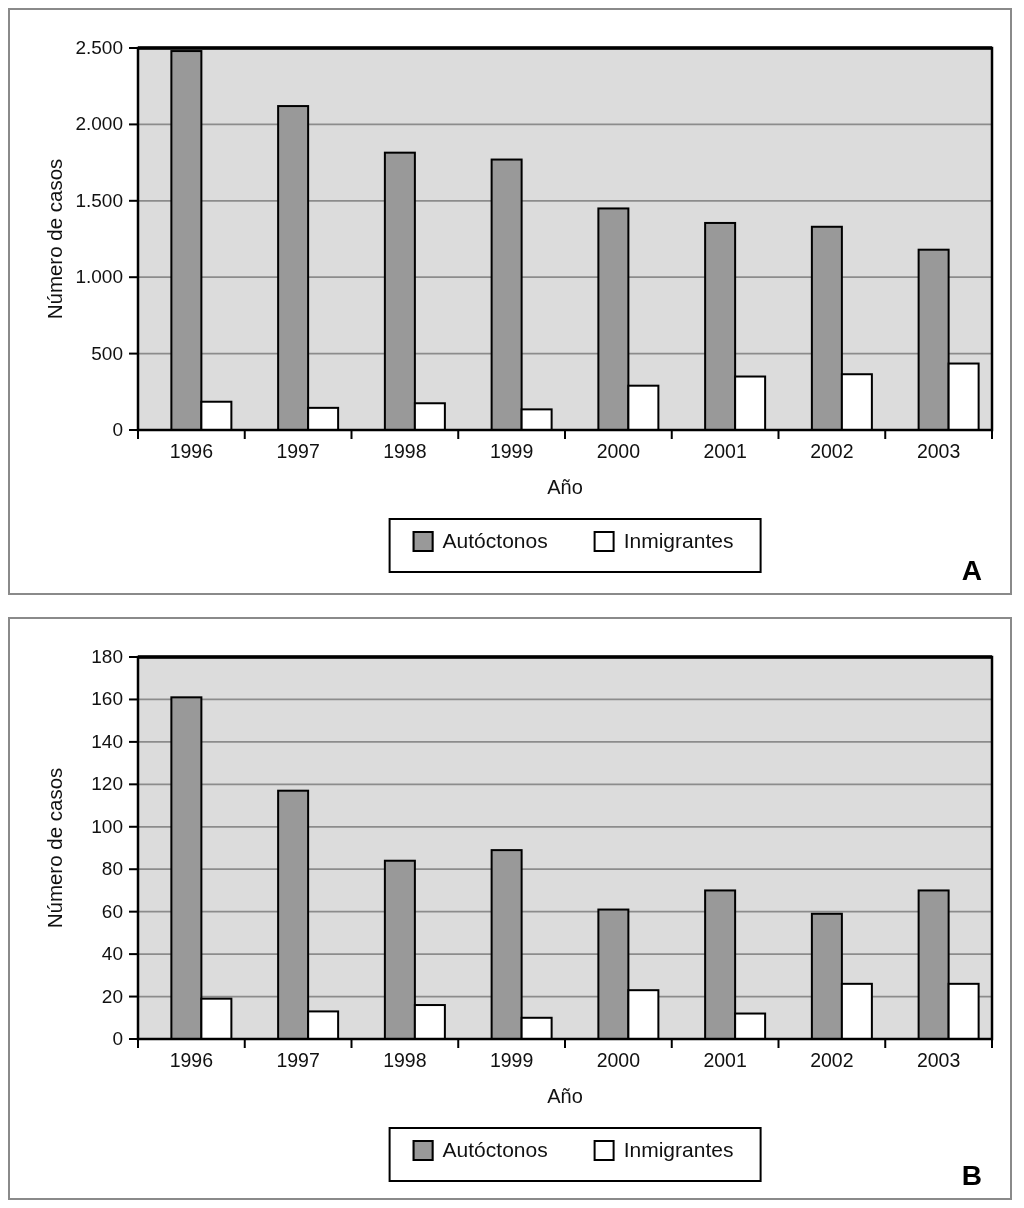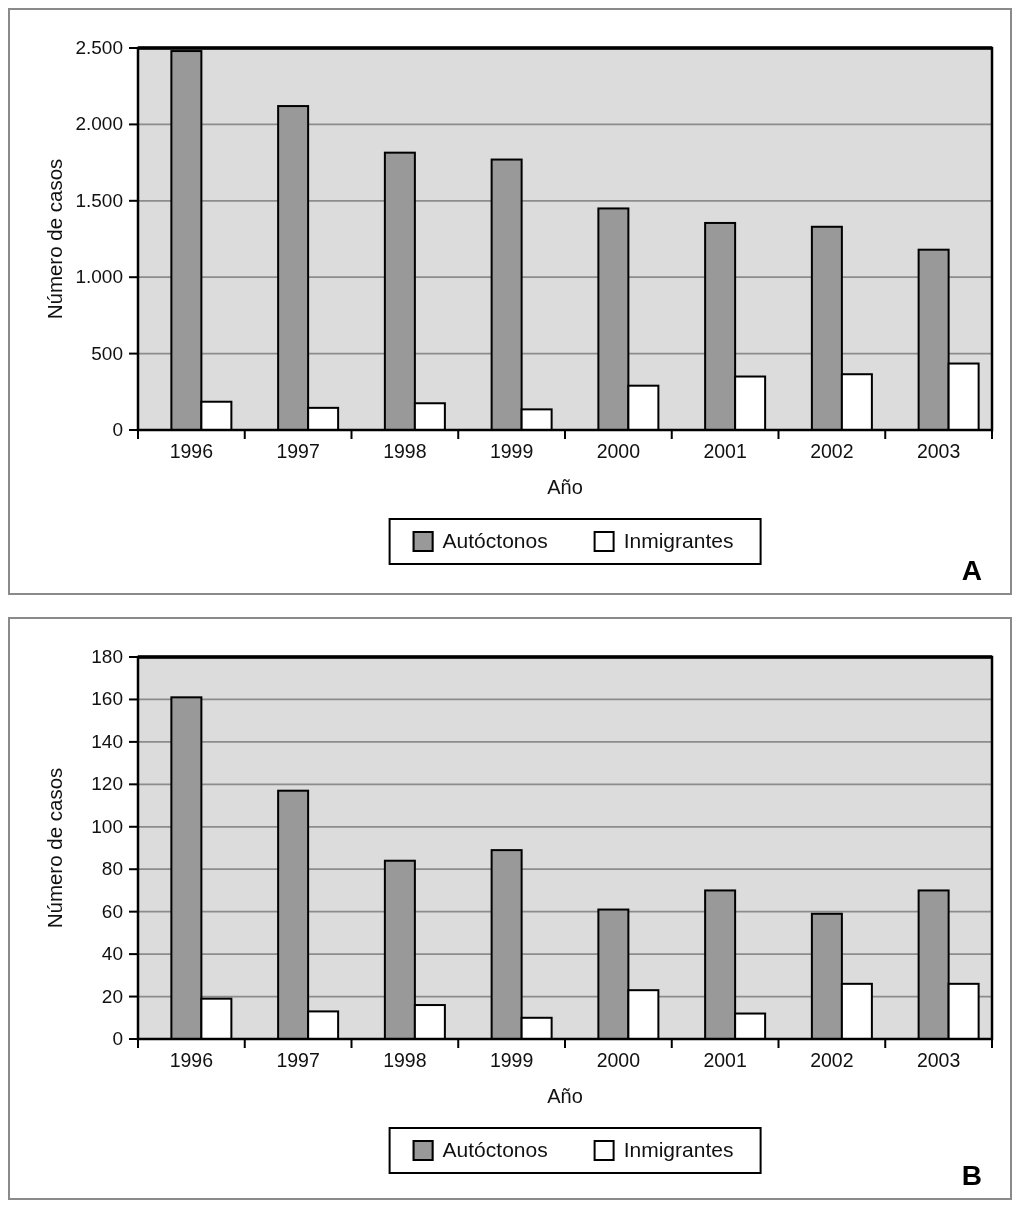--- a/index.html
+++ b/index.html
@@ -35,21 +35,21 @@
   .legend {
     position: absolute;
     top: 508px;
     left: 56.5%;
     transform: translateX(-50%);
     display: flex;
     align-items: center;
     gap: 46px;
     border: 2.5px solid #000000;
     background: #ffffff;
-    padding: 9px 26px 10px 22px;
+    padding: 9px 26px 18px 22px;
     white-space: nowrap;
   }
   .legend-item {
     display: flex;
     align-items: center;
     font-size: 21px;
     color: #111111;
   }
   .swatch {
     display: inline-block;

